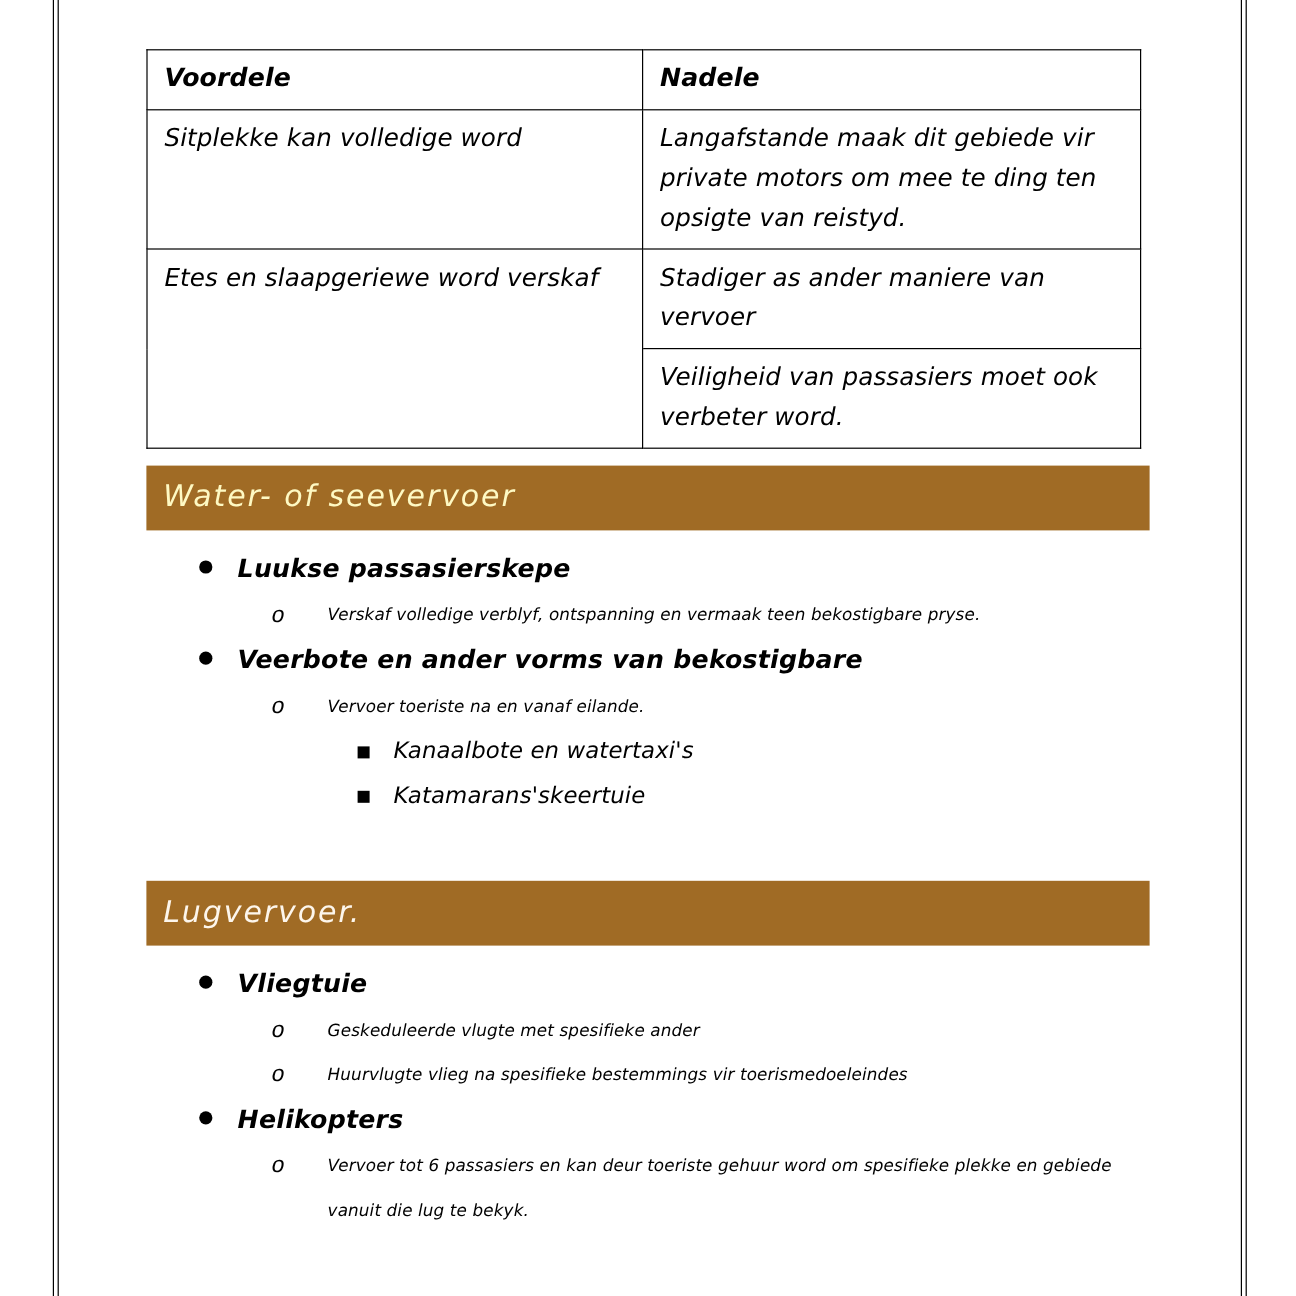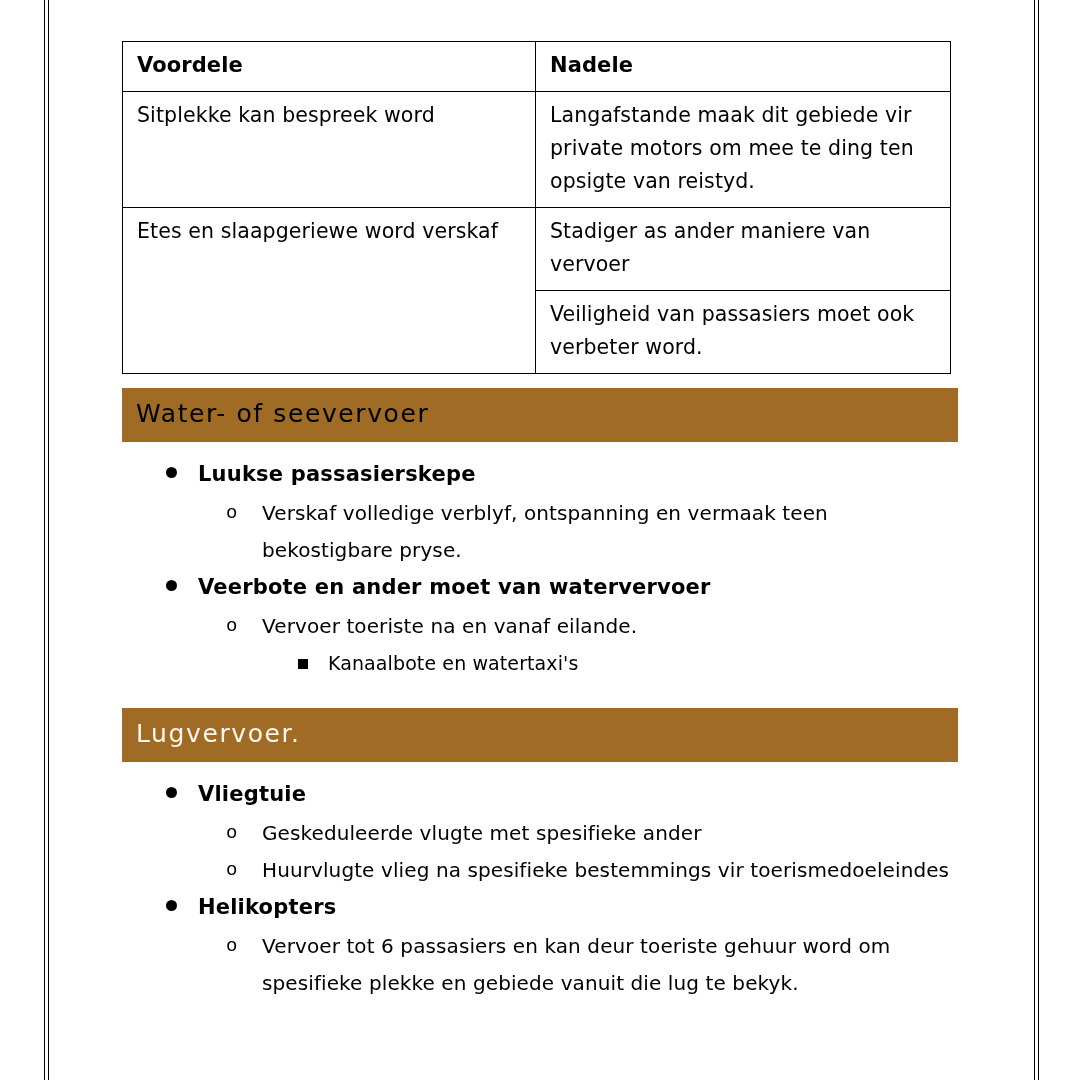--- a/index.html
+++ b/index.html
@@ -29,20 +29,21 @@
   .page-rule.left-inner  { left: 48px; }
   .page-rule.right-outer { left: 1034px; }
   .page-rule.right-inner { left: 1038px; }
 
   .page {
     position: absolute;
     left: 122px;
     top: 0;
     width: 836px;
     height: 1060px;
+    font-style: italic;
   }
 
   
   .adv-table {
     margin-top: 41px;
     width: 828px;
     border-collapse: collapse;
     table-layout: fixed;
   }
   .adv-table td,
@@ -67,21 +68,21 @@
   .banner {
     width: 836px;
     box-sizing: border-box;
     padding: 11px 0 13px 14px;
     color: #fdf6ec;
     font-size: 25px;
     letter-spacing: 1.6px;
     line-height: 30px;
   }
   .banner-water { margin-top: 14px; }
-  .banner-air   { margin-top: 26px; }
+  .banner-air   { margin-top: 52px; }
 
   
   .outline {
     margin: 0;
     padding: 0;
     list-style: none;
   }
   .lvl1 { margin-top: 14px; }
 
   .li {
@@ -117,23 +118,24 @@
   
   .li-2 { padding-left: 140px; }
   .li-2 > .marker {
     left: 104px;
     top: 0;
     font-family: "Liberation Mono", monospace;
     font-size: 19px;
     line-height: 37px;
   }
   .li-2 > .txt {
-    font-size: 20px;
+    font-size: 14px;
     line-height: 37px;
     letter-spacing: 0.1px;
+    margin-left: 11px;
   }
 
   
   .li-3 { padding-left: 206px; }
   .li-3 > .marker {
     left: 176px;
     top: 14px;
     width: 10px;
     height: 10px;
     background: #000000;
@@ -160,62 +162,66 @@
       <col class="col-b">
     </colgroup>
     <thead>
       <tr>
         <th>Voordele</th>
         <th>Nadele</th>
       </tr>
     </thead>
     <tbody>
       <tr>
-        <td>Sitplekke kan bespreek word</td>
+        <td>Sitplekke kan volledige word</td>
         <td>Langafstande maak dit gebiede vir private motors om mee te ding ten opsigte van reistyd.</td>
       </tr>
       <tr>
         <td rowspan="2">Etes en slaapgeriewe word verskaf</td>
         <td>Stadiger as ander maniere van vervoer</td>
       </tr>
       <tr>
         <td>Veiligheid van passasiers moet ook verbeter word.</td>
       </tr>
     </tbody>
   </table>
 
-  <div class="banner banner-water" style="background: rgb(160, 107, 37); color: #000000;">Water- of seevervoer</div>
+  <div class="banner banner-water" style="background: rgb(160, 107, 37); color: #fef9c3;">Water- of seevervoer</div>
 
   <ul class="outline lvl1">
 
     <li class="li li-1">
       <span class="marker"></span>
       <span class="txt">Luukse passasierskepe</span>
     </li>
 
     <li class="li li-2">
       <span class="marker">o</span>
       <span class="txt">Verskaf volledige verblyf, ontspanning en vermaak teen bekostigbare pryse.</span>
     </li>
 
     <li class="li li-1">
       <span class="marker"></span>
-      <span class="txt">Veerbote en ander moet van watervervoer</span>
+      <span class="txt">Veerbote en ander vorms van bekostigbare</span>
     </li>
 
     <li class="li li-2">
       <span class="marker">o</span>
       <span class="txt">Vervoer toeriste na en vanaf eilande.</span>
     </li>
 
     <li class="li li-3">
       <span class="marker"></span>
       <span class="txt">Kanaalbote en watertaxi's</span>
     </li>
 
+    <li class="li li-3">
+      <span class="marker"></span>
+      <span class="txt">Katamarans'skeertuie</span>
+    </li>
 
 
   </ul>
 
   <div class="banner banner-air" style="background: rgb(160, 107, 37); color: rgb(253, 246, 236);">Lugvervoer.</div>
 
   <ul class="outline lvl1">
 
     <li class="li li-1">
       <span class="marker"></span>

